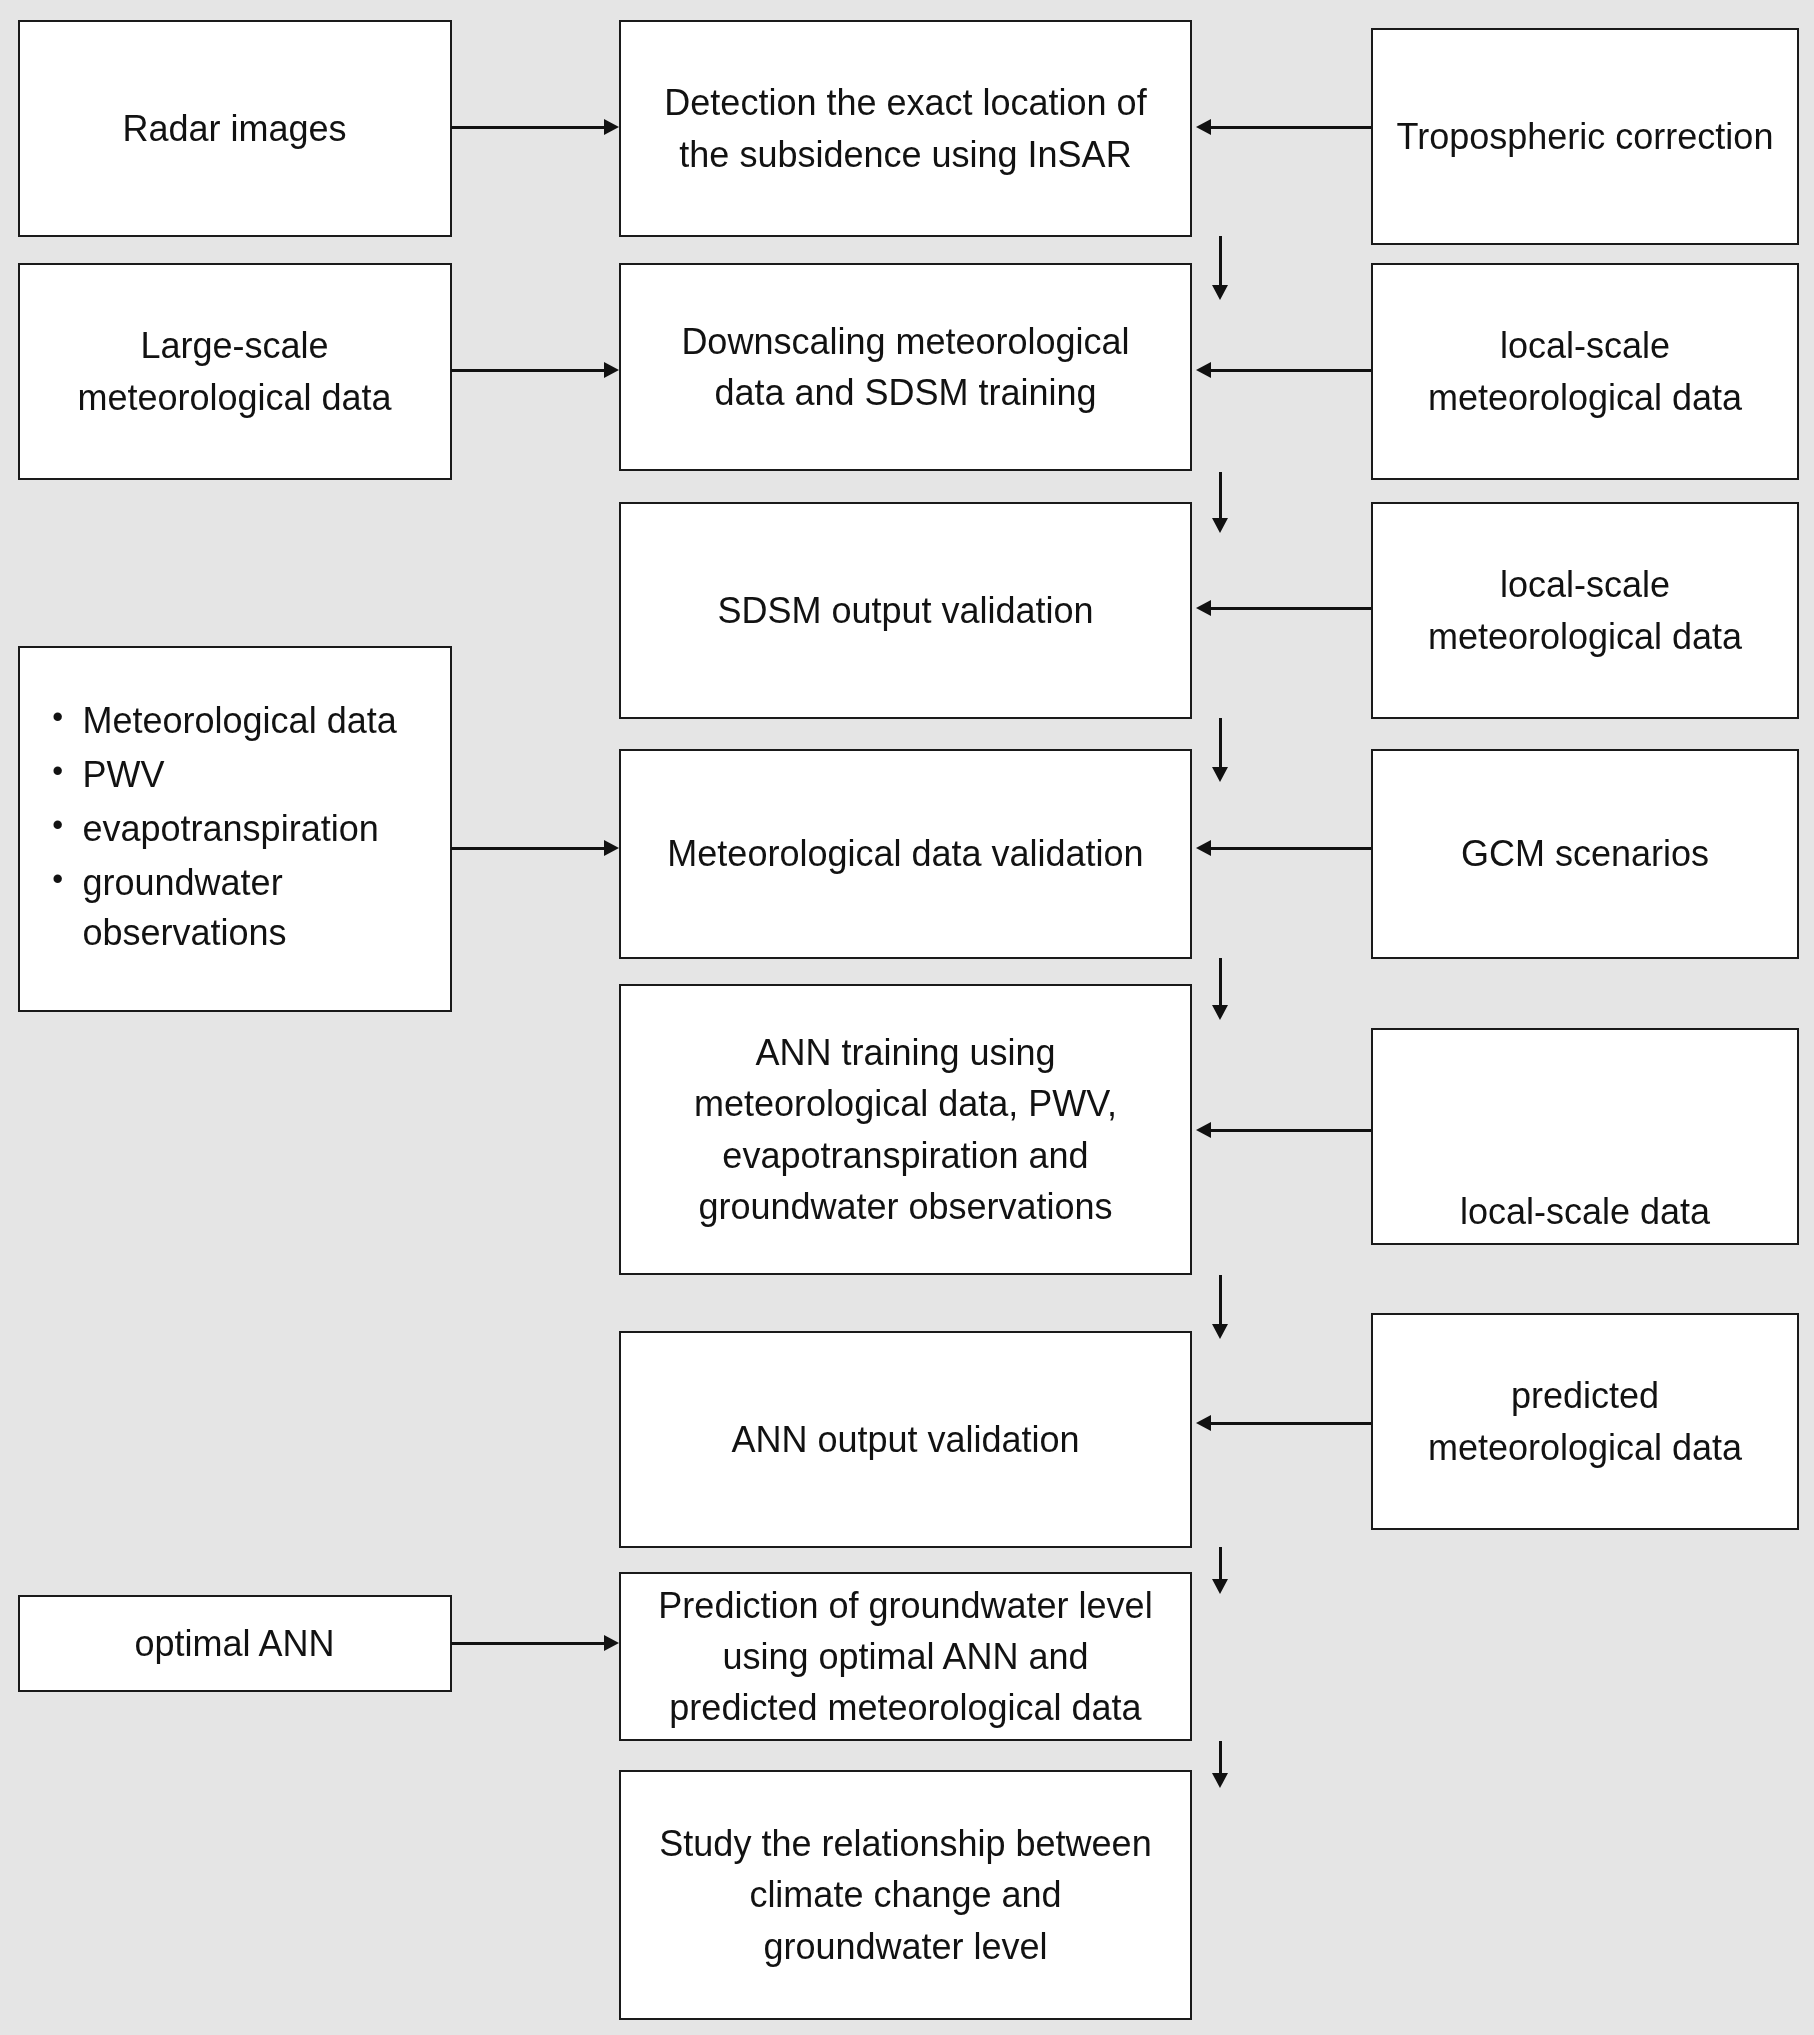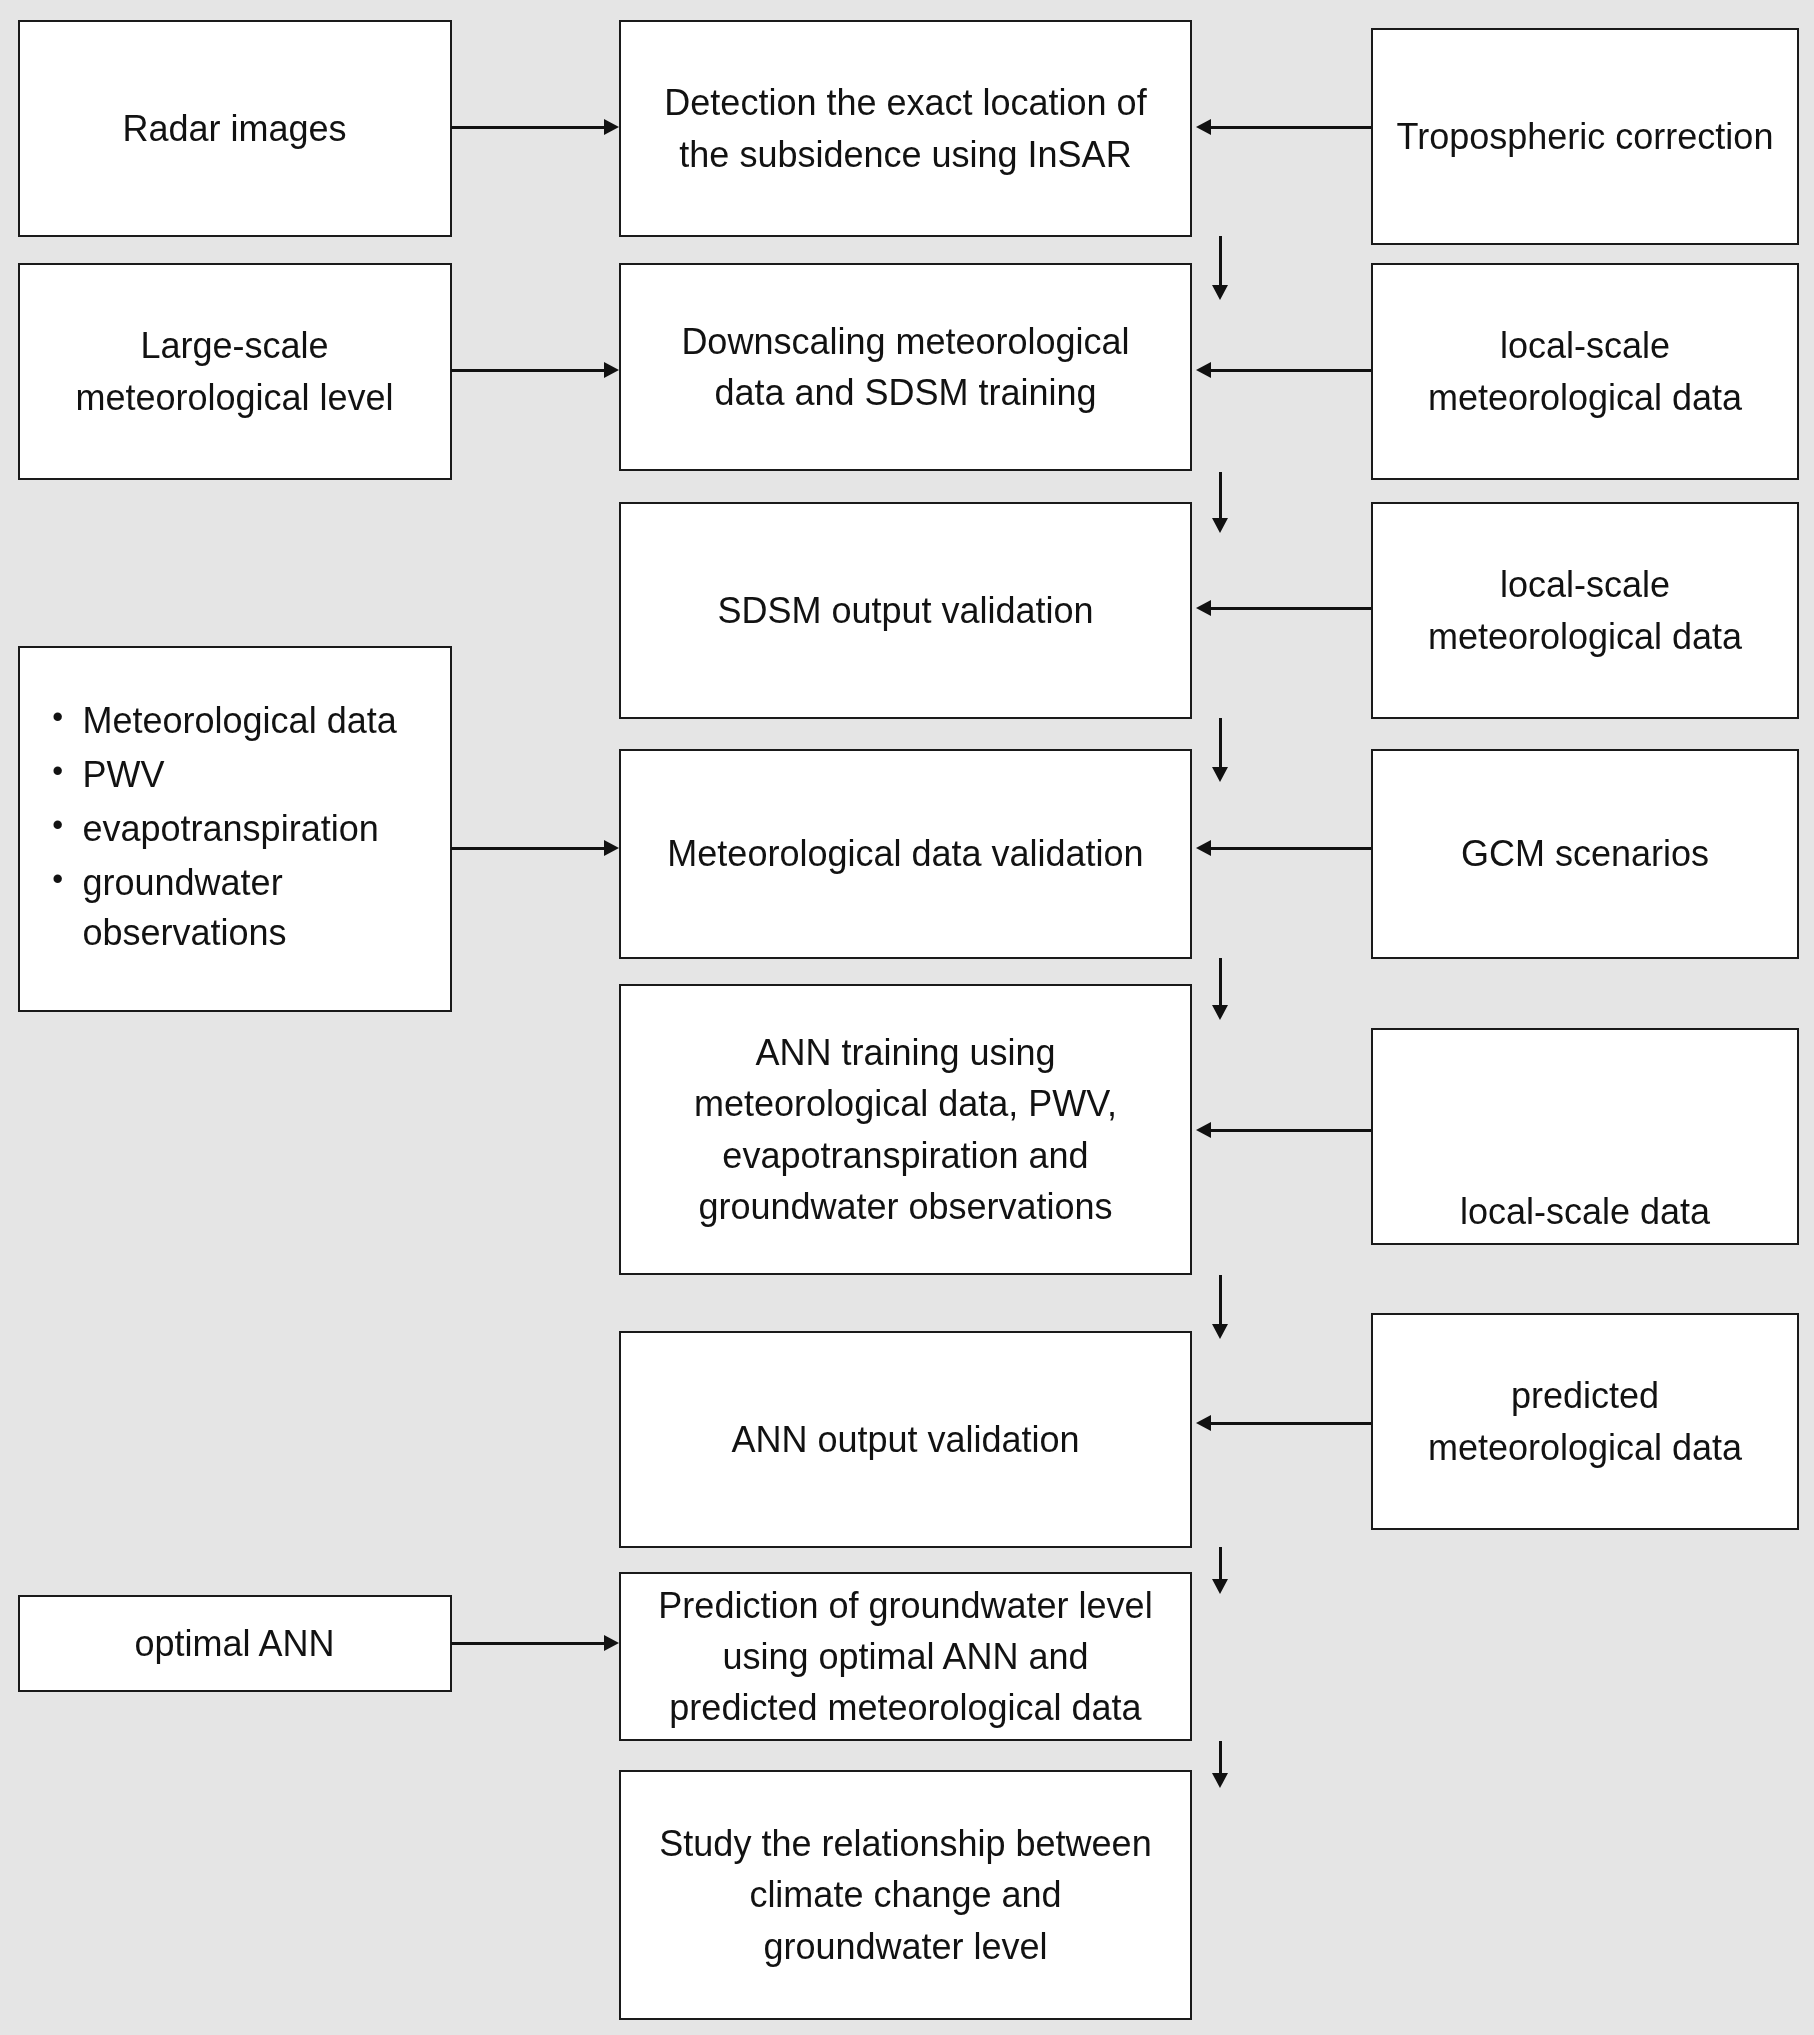--- a/index.html
+++ b/index.html
@@ -109,21 +109,21 @@
 <body>
 
 <div id="canvas">
 
   <div class="node" style="left:17.5px; top:20px; width:434px; height:217px;">
     <span class="txt">Radar images</span>
   </div>
 
   <div class="node" style="left:17.5px; top:263px; width:434px; height:217px;">
     <span class="txt">Large-scale
-meteorological level</span>
+meteorological data</span>
   </div>
 
   <div class="node bullets" style="left:17.5px; top:646px; width:434px; height:366px;">
     <ul class="bullet-list">
       <li>Meteorological data</li>
       <li>PWV</li>
       <li>evapotranspiration</li>
       <li>groundwater
 observations</li>
     </ul>

